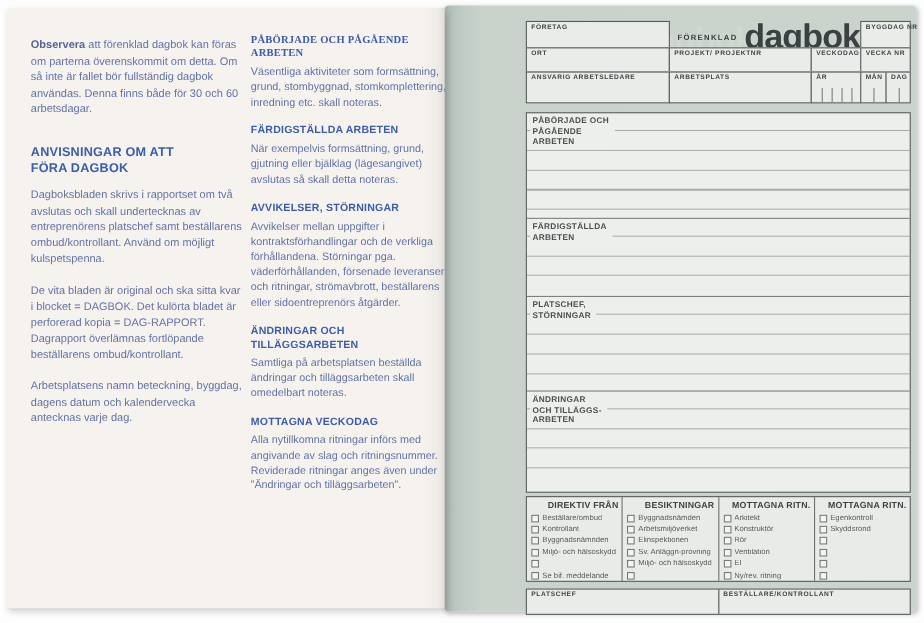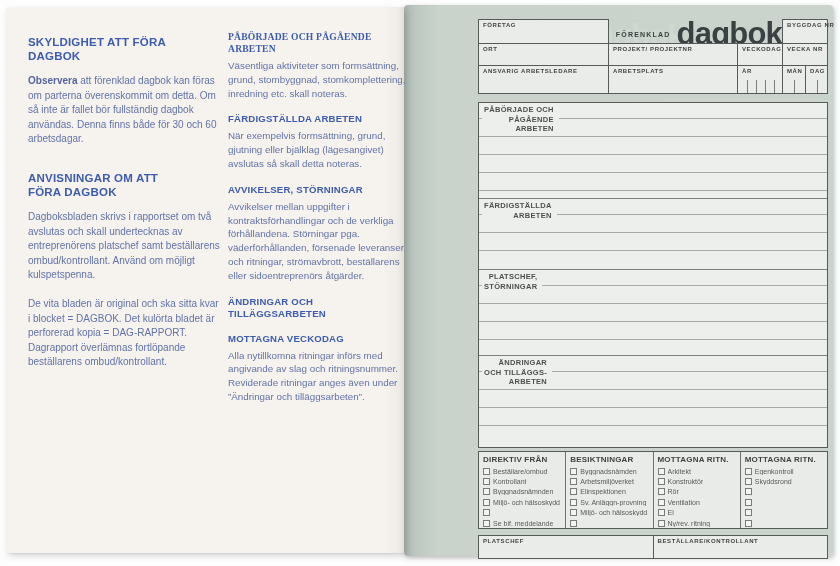--- a/index.html
+++ b/index.html
@@ -81,39 +81,38 @@
   
   .mainbox{
     position:absolute;left:0;top:88px;width:350px;height:346px;
     border:1px solid #565b59;background:#edefed;box-sizing:border-box;
   }
   .sect{
     position:relative;width:100%;box-sizing:border-box;
     background-image:repeating-linear-gradient(to bottom,
       rgba(0,0,0,0) 0px, rgba(0,0,0,0) 17px, #a7aaa8 17px, #a7aaa8 18px);
     background-position:0 -2px;
-    text-align:right;
   }
   .sect + .sect{border-top:1px solid #7c817e;}
   .s1{height:95px;}
   .s2{height:71px;text-decoration:underline;}
   .s3{height:86px;}
   .s4{height:90px;padding-left:12px;}
   .slabel{
     position:absolute;top:2px;left:3px;background:#edefed;
     padding:0 5px 2px 2px;font-size:7.5px;font-weight:bold;color:#4b504e;
     line-height:9.6px;letter-spacing:.3px;
   }
   
   .checkpanel{
     position:absolute;left:0;top:437px;width:350px;height:78px;
     border:1px solid #565b59;background:#e9ebe9;box-sizing:border-box;
     display:flex;
   }
-  .ccol{flex:1;border-left:1px solid #6e736f;padding:3px 3px 0 4px;box-sizing:border-box;min-width:0;}
+  .ccol{flex:1;border-left:1px solid #6e736f;padding:3px 3px 0 4px;box-sizing:border-box;min-width:0;text-align:right;}
   .ccol:first-child{border-left:none;}
   .ctitle{font-size:8px;font-weight:bold;color:#3e4341;letter-spacing:.2px;margin-bottom:2px;white-space:nowrap;}
   .crow{display:flex;align-items:center;height:10.4px;}
   .cbox{
     width:7px;height:7px;border:1px solid #777c79;background:#f3f5f3;
     box-sizing:border-box;flex:none;margin-right:3px;
   }
   .clabel{font-size:7px;color:#565b58;white-space:nowrap;overflow:hidden;}
   
   .sigrow{position:absolute;left:0;top:521px;width:350px;height:24px;display:flex;}
@@ -333,33 +332,34 @@
           <span class="flabel">BESTÄLLARE/KONTROLLANT</span>
         </div>
       </div>
 
     </div>
   </div>
 
   <div class="page-left">
 
     <div class="col1">
-      <h2 class="head-lg">SKYLDIGHET ATT FÖRA DAGBOK</h2>
       <p class="body-p"><b>Observera</b><span> att förenklad dagbok kan föras om parterna överenskommit om detta. Om så inte är fallet bör fullständig dagbok användas. Denna finns både för 30 och 60 arbetsdagar.</span></p>
       <h2 class="head-lg narrow">ANVISNINGAR OM ATT FÖRA DAGBOK</h2>
       <p class="body-p">Dagboksbladen skrivs i rapportset om två avslutas och skall undertecknas av entreprenörens platschef samt beställarens ombud/kontrollant. Använd om möjligt kulspetspenna.</p>
       <p class="body-p">De vita bladen är original och ska sitta kvar i blocket = DAGBOK. Det kulörta bladet är perforerad kopia = DAG-RAPPORT. Dagrapport överlämnas fortlöpande beställarens ombud/kontrollant.</p>
+      <p class="body-p">Arbetsplatsens namn beteckning, byggdag, dagens datum och kalendervecka antecknas varje dag.</p>
     </div>
 
     <div class="col2">
       <h3 class="head-sm">PÅBÖRJADE OCH PÅGÅENDE ARBETEN</h3>
       <p class="body-p">Väsentliga aktiviteter som formsättning, grund, stombyggnad, stomkomplettering, inredning etc. skall noteras.</p>
       <h3 class="head-sm">FÄRDIGSTÄLLDA ARBETEN</h3>
       <p class="body-p">När exempelvis formsättning, grund, gjutning eller bjälklag (lägesangivet) avslutas så skall detta noteras.</p>
       <h3 class="head-sm">AVVIKELSER, STÖRNINGAR</h3>
       <p class="body-p">Avvikelser mellan uppgifter i kontraktsförhandlingar och de verkliga förhållandena. Störningar pga. väderförhållanden, försenade leveranser och ritningar, strömavbrott, beställarens eller sidoentreprenörs åtgärder.</p>
       <h3 class="head-sm">ÄNDRINGAR OCH TILLÄGGSARBETEN</h3>
+      <p class="body-p">Samtliga på arbetsplatsen beställda ändringar och tilläggsarbeten skall omedelbart noteras.</p>
       <h3 class="head-sm">MOTTAGNA VECKODAG</h3>
       <p class="body-p">Alla nytillkomna ritningar införs med angivande av slag och ritningsnummer. Reviderade ritningar anges även under ”Ändringar och tilläggsarbeten”.</p>
     </div>
 
   </div>
 </div>
 
 </body></html>

